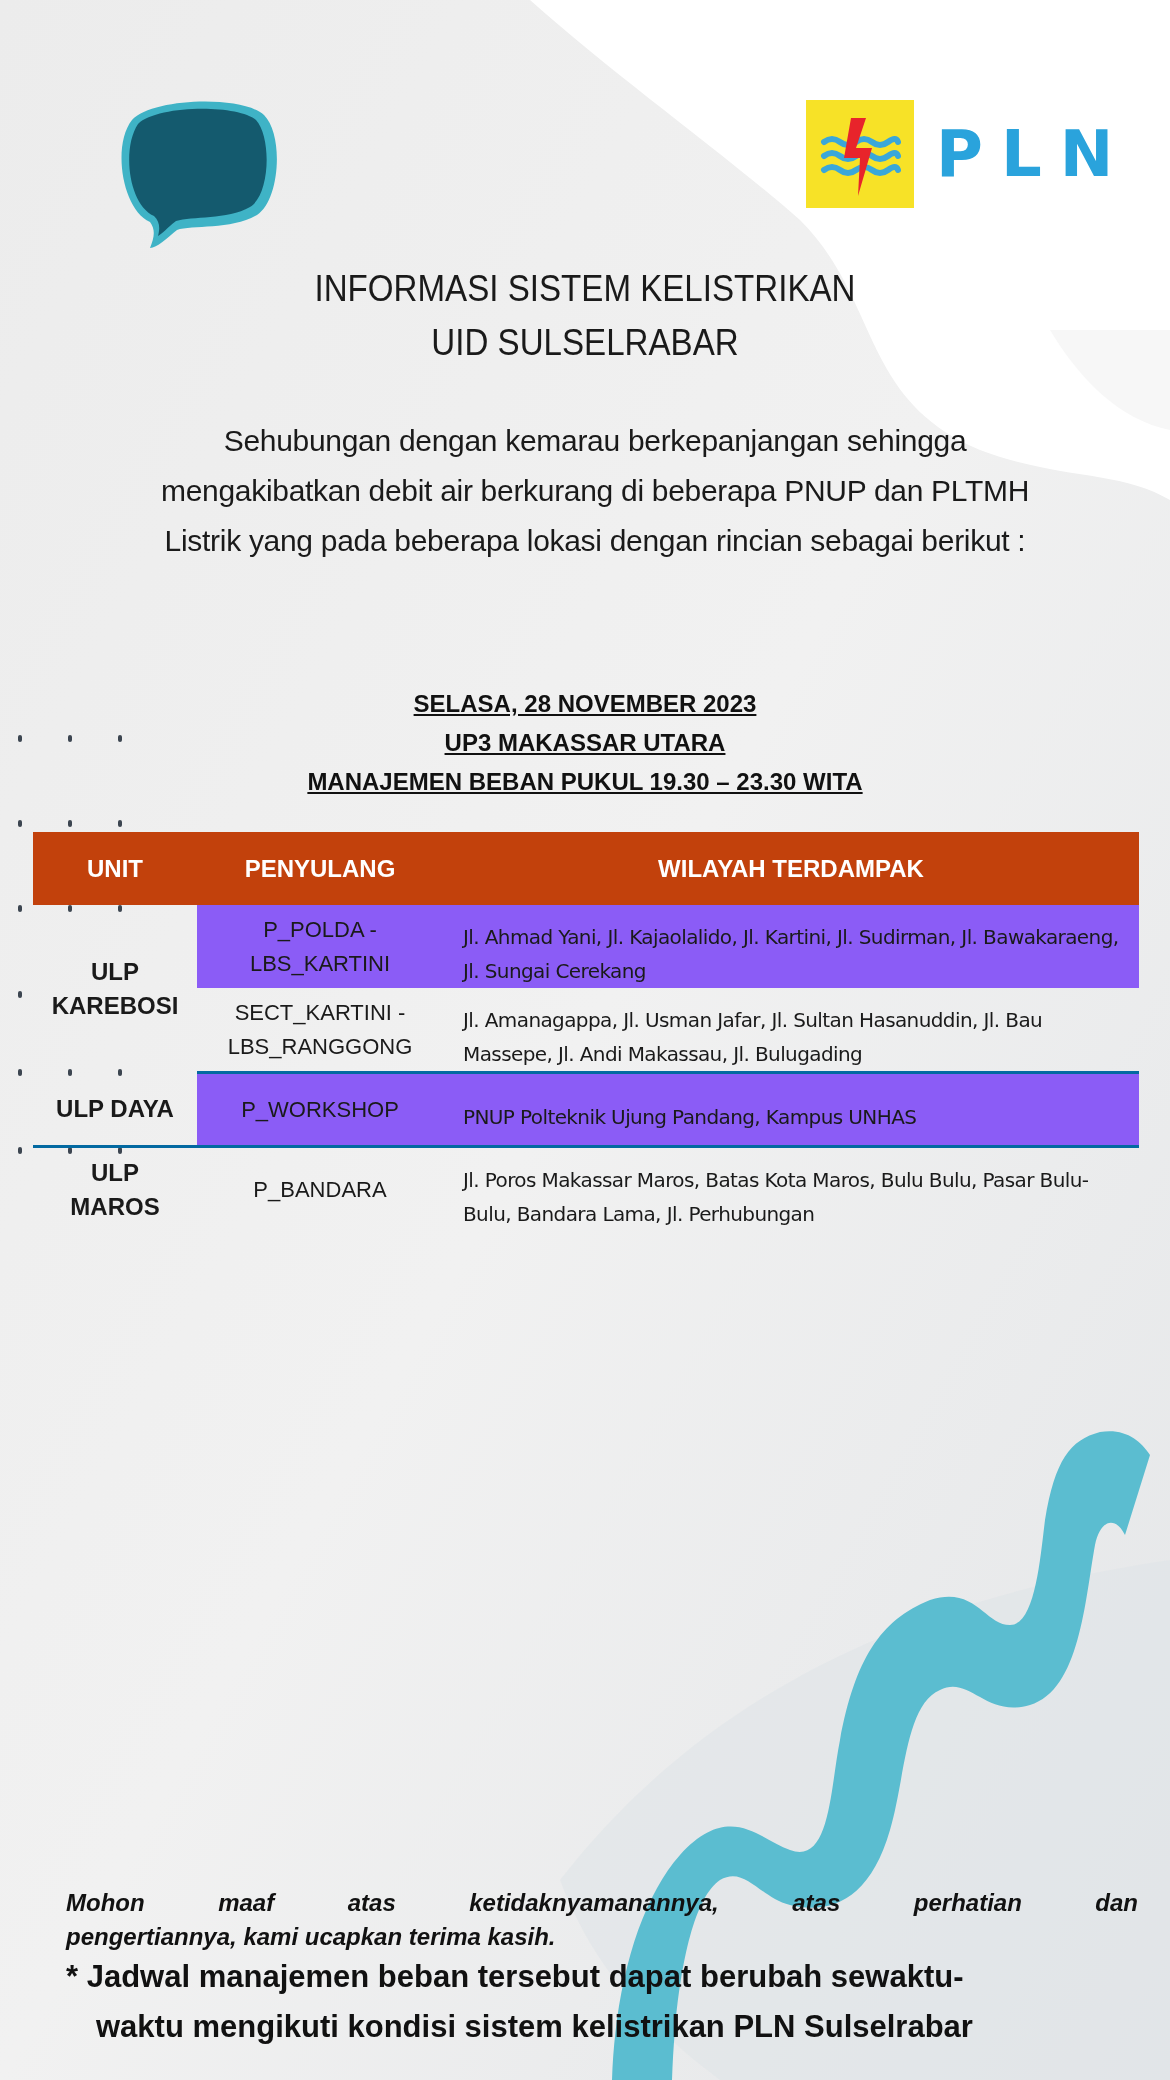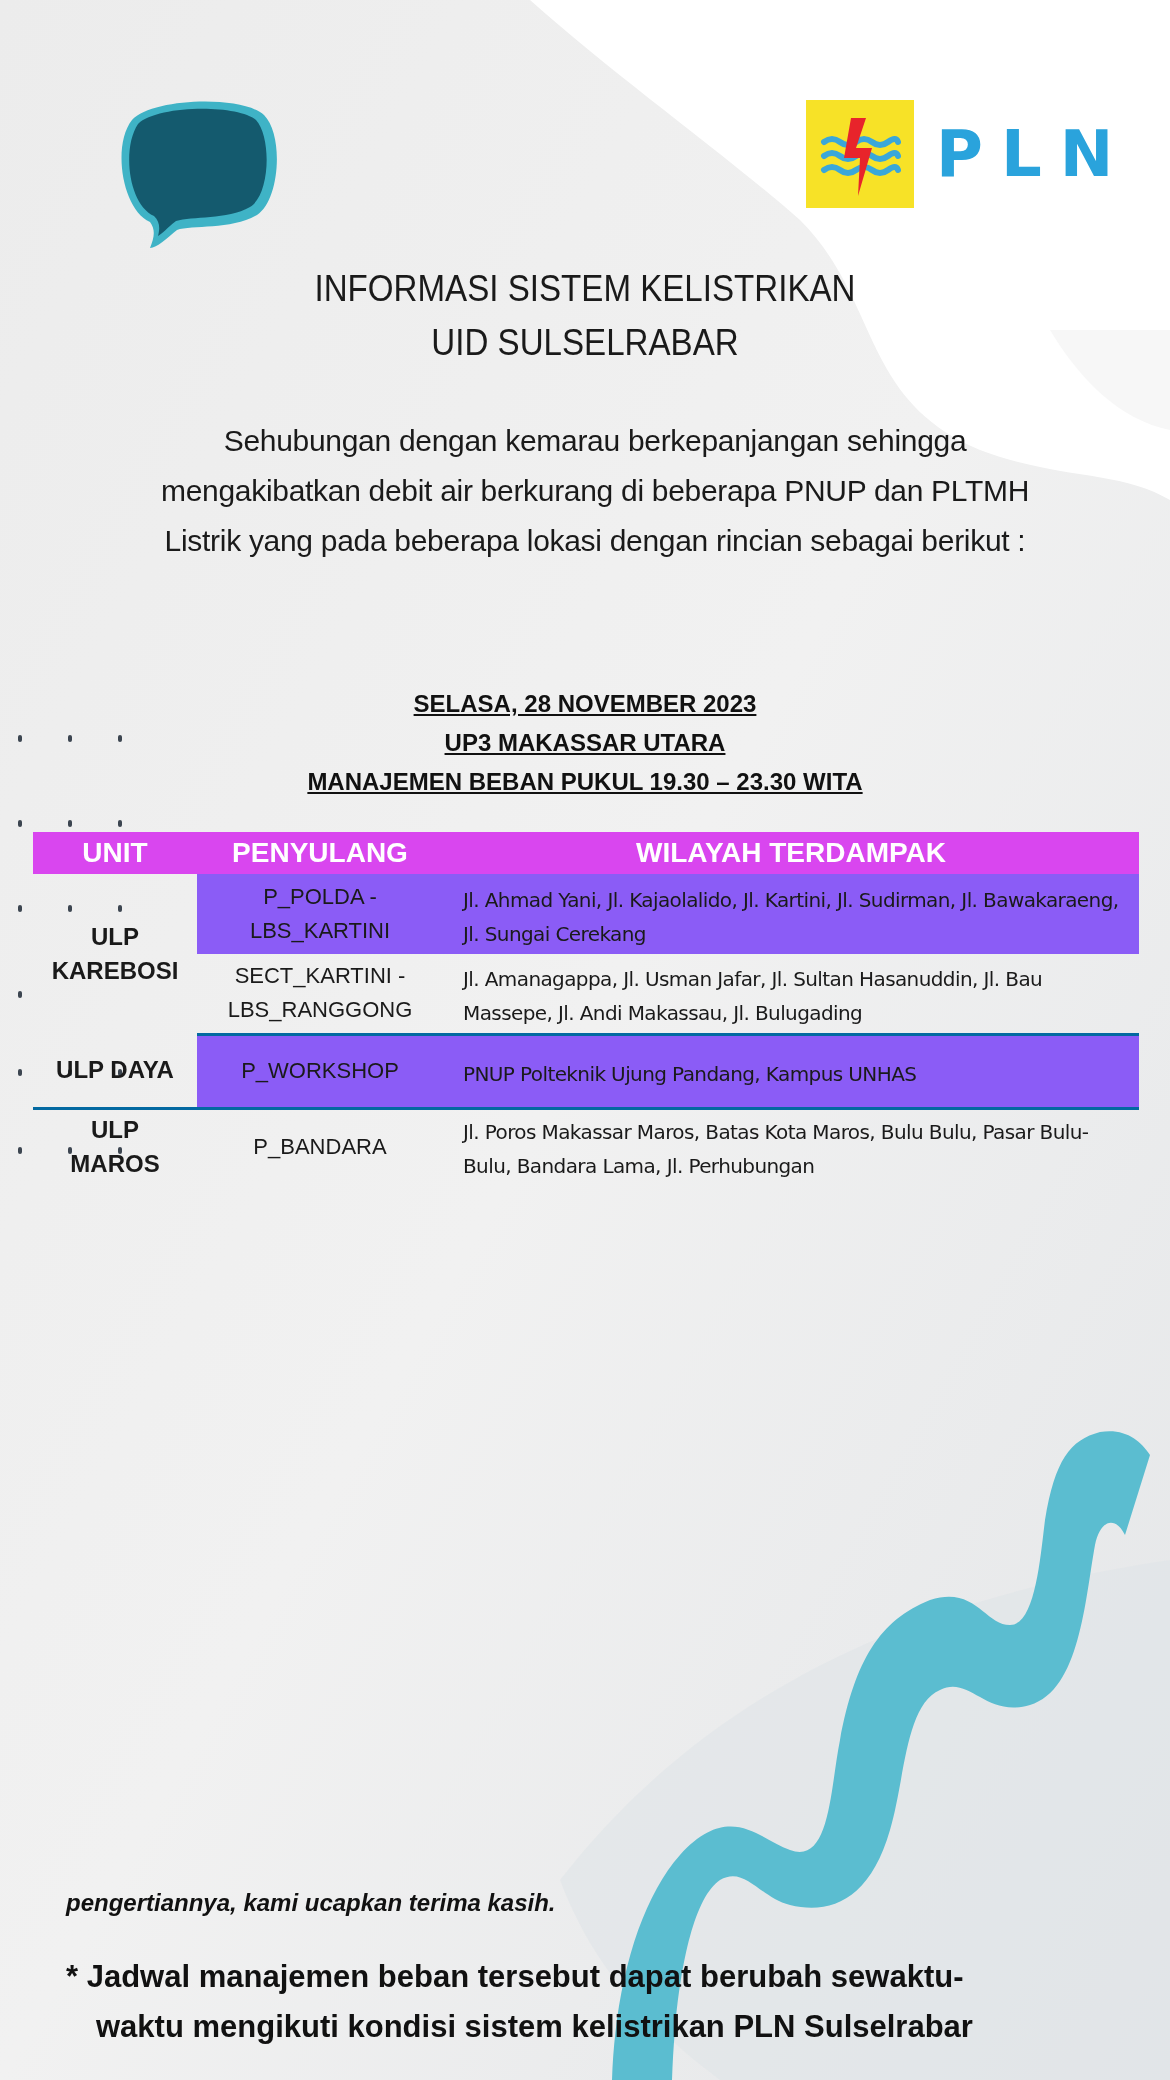--- a/index.html
+++ b/index.html
@@ -41,27 +41,27 @@
     
     .dots { position: absolute; left: 18px; top: 735px; width: 120px; height: 440px; }
     .dot { position: absolute; width: 4px; height: 7px; border-radius: 2px; background: #3c4550; }
 
     
     .table {
       position: absolute; left: 33px; top: 832px; width: 1106px;
       border-collapse: collapse; font-size: 22px;
     }
     .table th {
-      background: #d946ef; color: #fff; font-weight: bold; height: 42px;
-      font-size: 28px; text-align: center;
+      background: #c2410c; color: #fff; font-weight: bold; height: 73px;
+      font-size: 24px; text-align: center;
     }
     .table td { vertical-align: middle; color: #1a1a1a; }
     .c-unit { width: 164px; text-align: center; font-weight: bold; font-size: 24px; line-height: 34px; }
     .c-feed { width: 246px; text-align: center; line-height: 34px; font-size: 22px; }
-    .c-area { padding: 5px 10px 0 20px; line-height: 34px; font-size: 20px; font-family: "DejaVu Sans", sans-serif; letter-spacing: -0.6px; }
+    .c-area { padding: 15px 10px 0 20px; line-height: 34px; font-size: 20px; font-family: "DejaVu Sans", sans-serif; letter-spacing: -0.6px; }
     .row-tint td.c-feed, .row-tint td.c-area { background: #8b5cf6; }
     .row-plain td { background: transparent; }
     .bottom-line td { border-bottom: 3px solid #0369a1; }
     .row-h { height: 80px; }
     .row-h2 { height: 74px; }
     .row-h3 { height: 76px; }
 
     .apology {
       position: absolute; left: 66px; right: 32px; top: 1886px;
       font-size: 24px; line-height: 34px; font-style: italic; font-weight: bold;
@@ -207,20 +207,21 @@
           <div>ULP</div>
           <div>MAROS</div>
         </td>
         <td class="c-feed">P_BANDARA</td>
         <td class="c-area">Jl. Poros Makassar Maros, Batas Kota Maros, Bulu Bulu, Pasar Bulu-Bulu, Bandara Lama, Jl. Perhubungan</td>
       </tr>
     </tbody>
   </table>
 
   <div class="apology">
+    <span class="first-line">Mohon maaf atas ketidaknyamanannya, atas perhatian dan</span>
     <span>pengertiannya, kami ucapkan terima kasih.</span>
   </div>
   <div class="note">
     <span style="display:block">* Jadwal manajemen beban tersebut dapat berubah sewaktu-</span>
     <span class="l2">waktu mengikuti kondisi sistem kelistrikan PLN Sulselrabar</span>
   </div>
 
 </div>
 
 </body></html>

